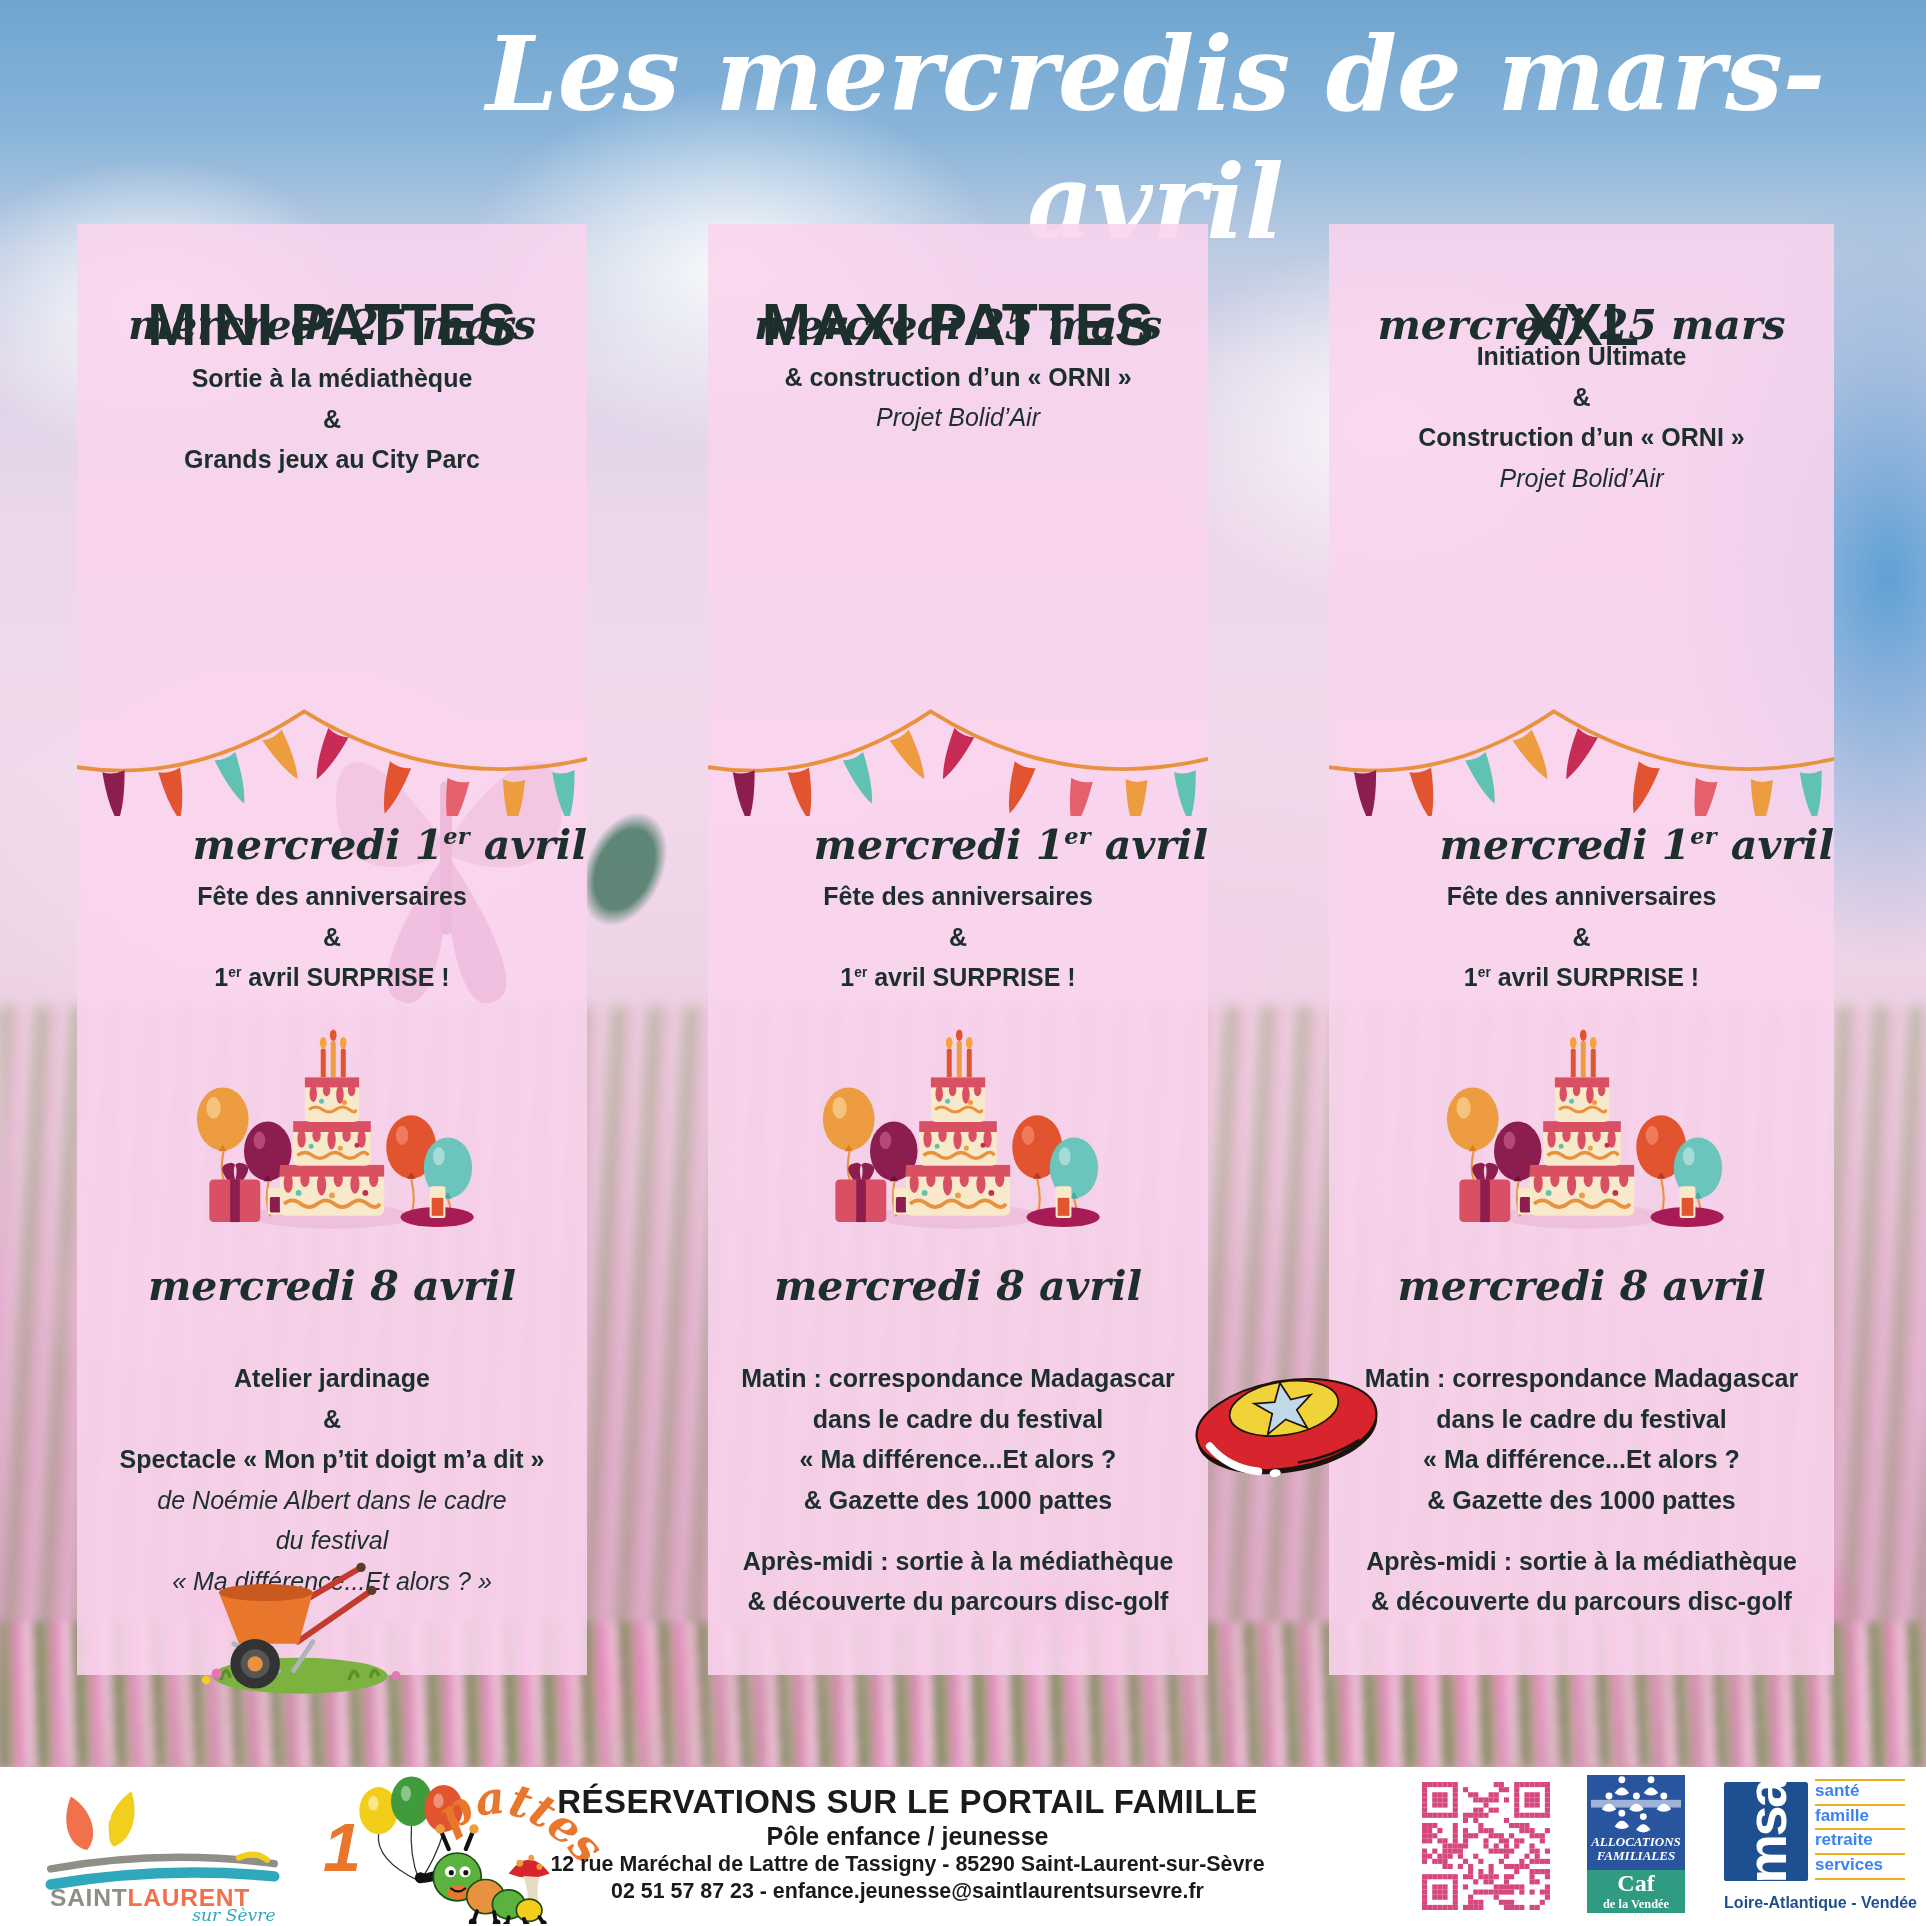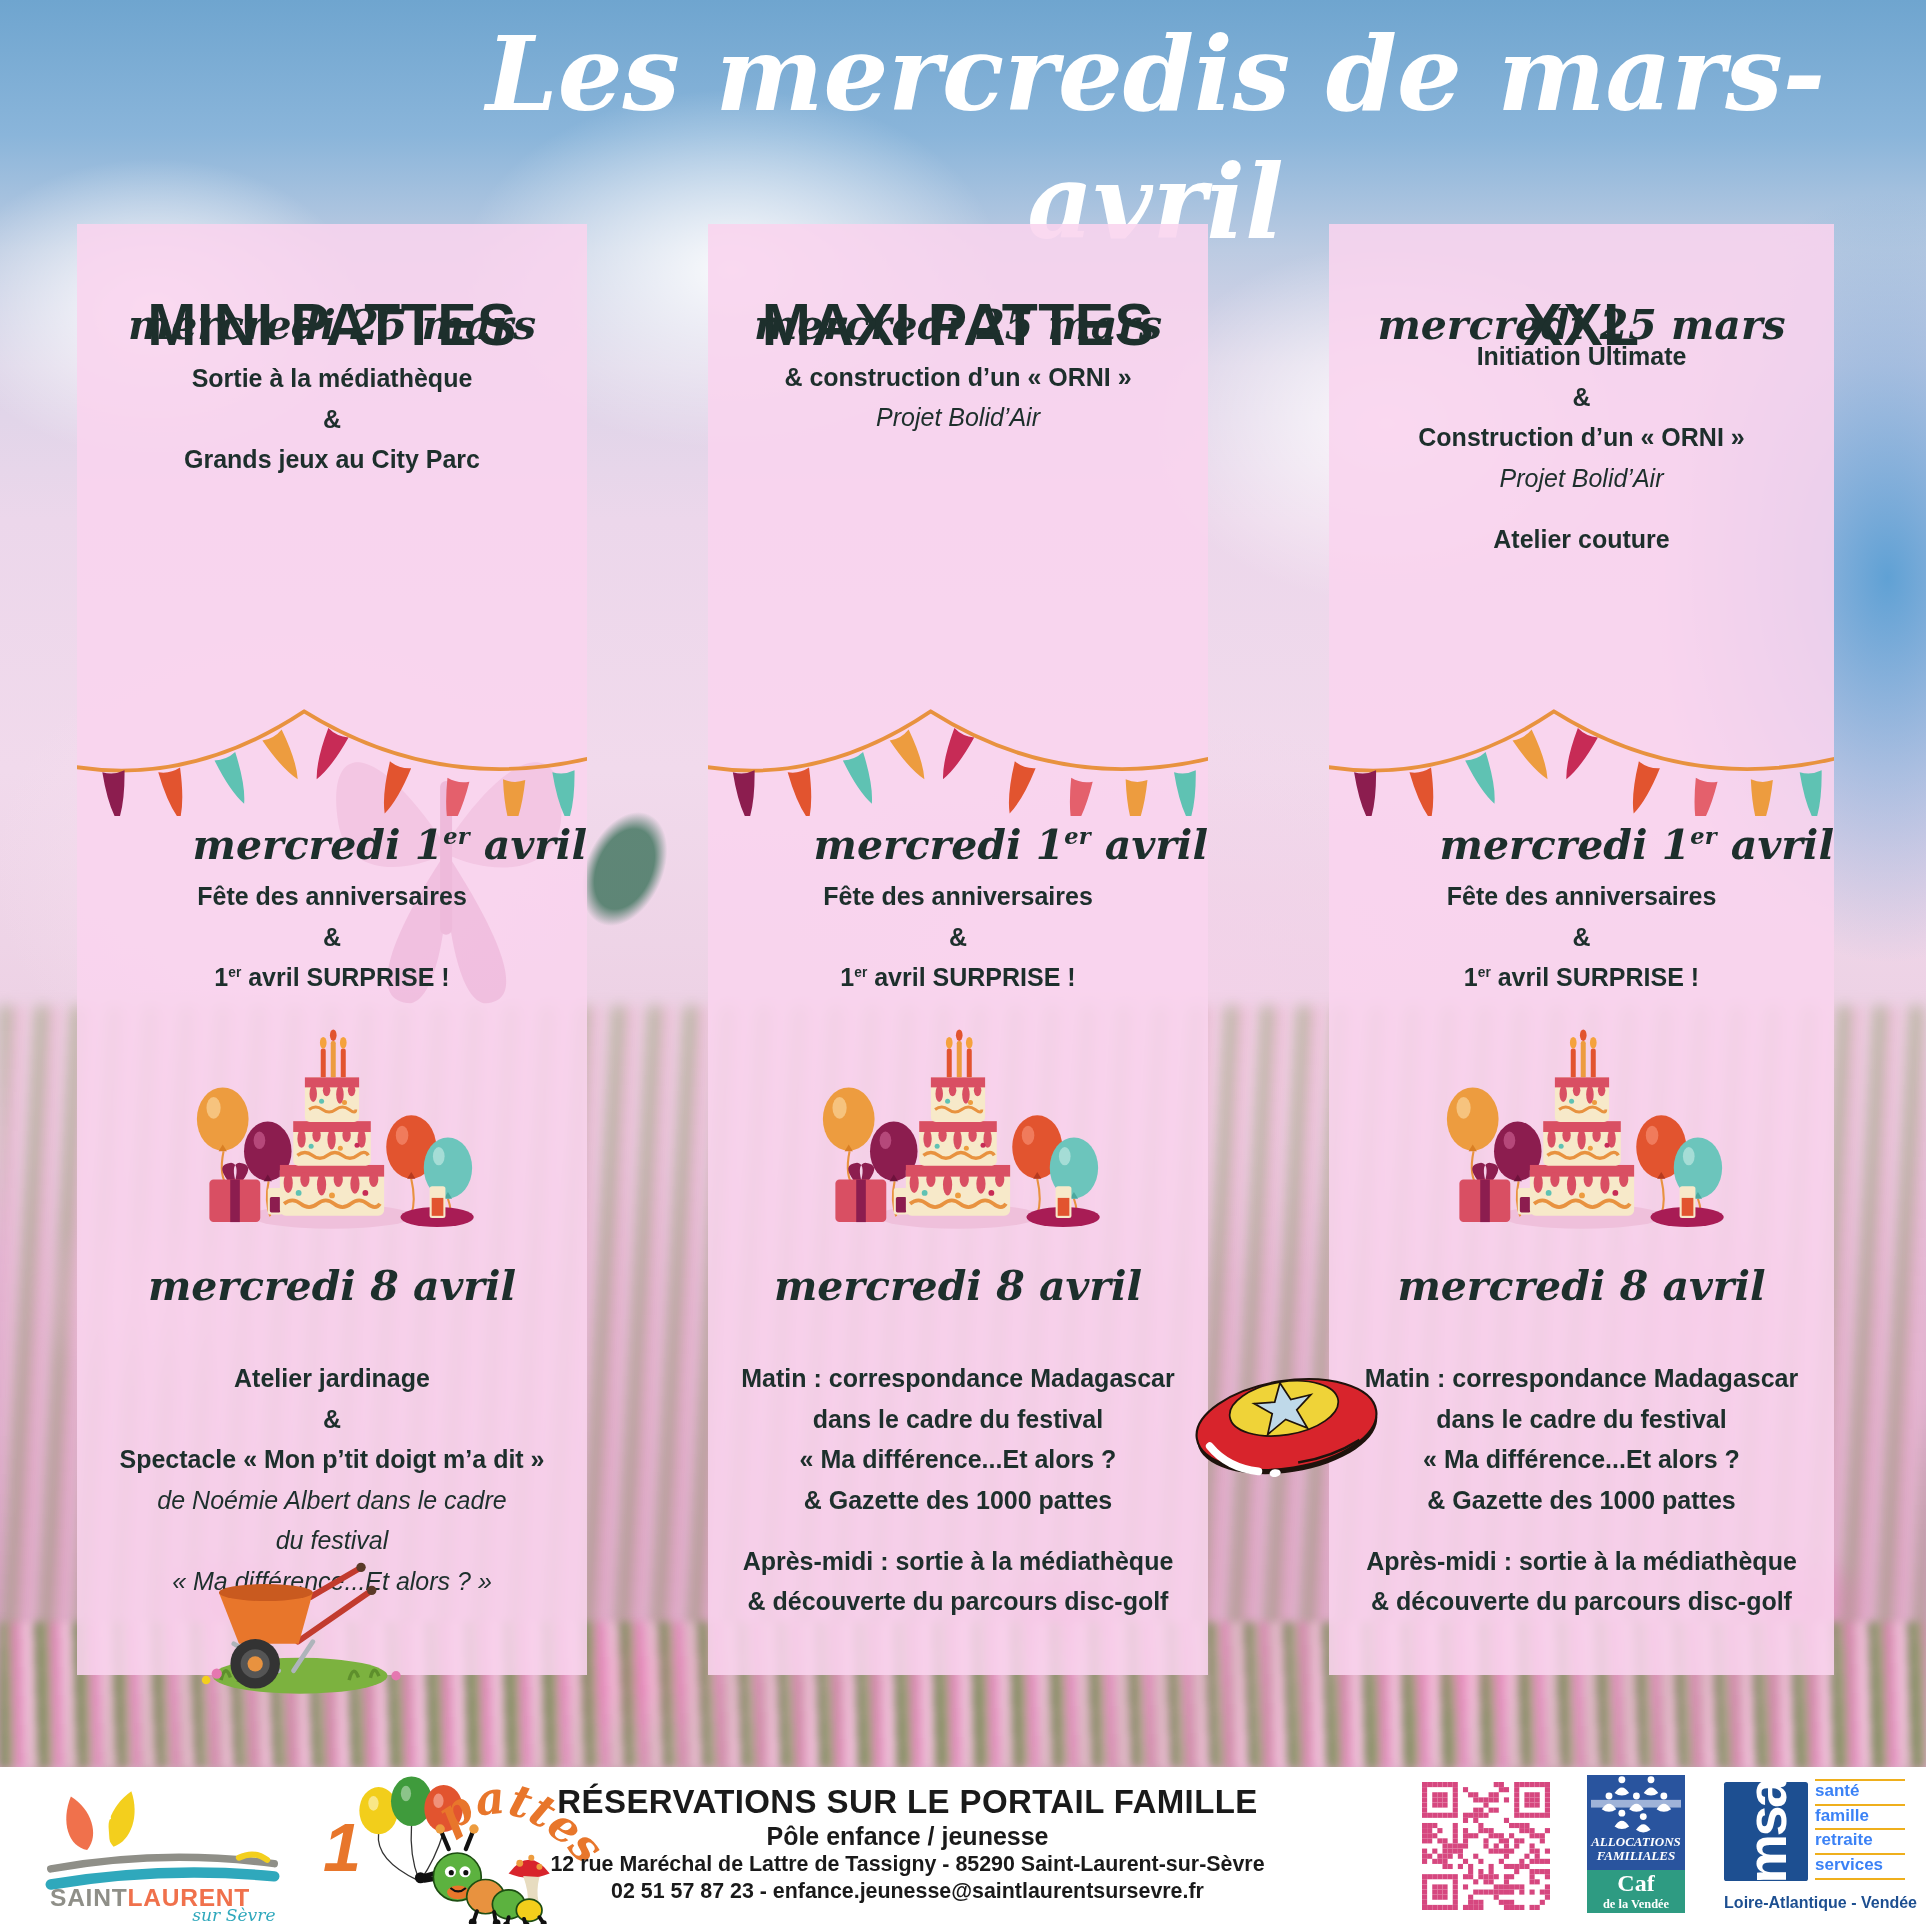--- a/index.html
+++ b/index.html
@@ -243,21 +243,20 @@
 
   <section class="panel" id="col3">
     <h2 class="heading">XXL</h2>
     <div class="script date1">mercredi 25 mars</div>
     <div class="lines block1 tight">
         <div>Initiation Ultimate</div>
         <div>&amp;</div>
         <div>Construction d’un « ORNI »</div>
         <div class="it">Projet Bolid’Air</div>
         <div class="gap"></div>
-        <div class="last">Atelier couture</div>
       </div>
     <svg class="garland-svg" viewBox="0 0 1190 300" preserveAspectRatio="none">
         <use href="#garland-shape"></use>
       </svg>
     <div class="script date2">
         <div class="last"><span>mercredi 1</span><sup>er</sup><span> avril</span></div>
       </div>
     <div class="lines block2">
         <div>Fête des anniversaires</div>
         <div>&amp;</div>

